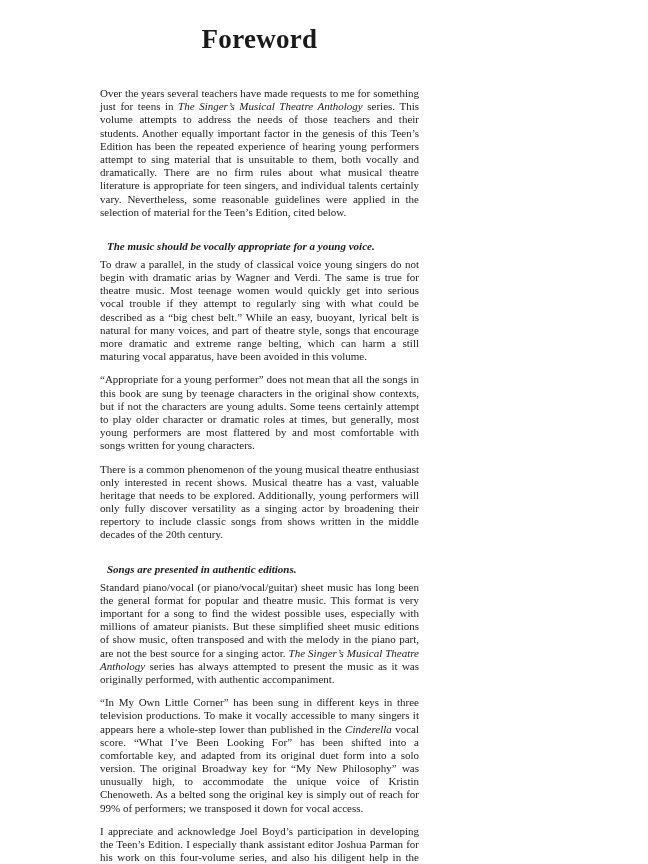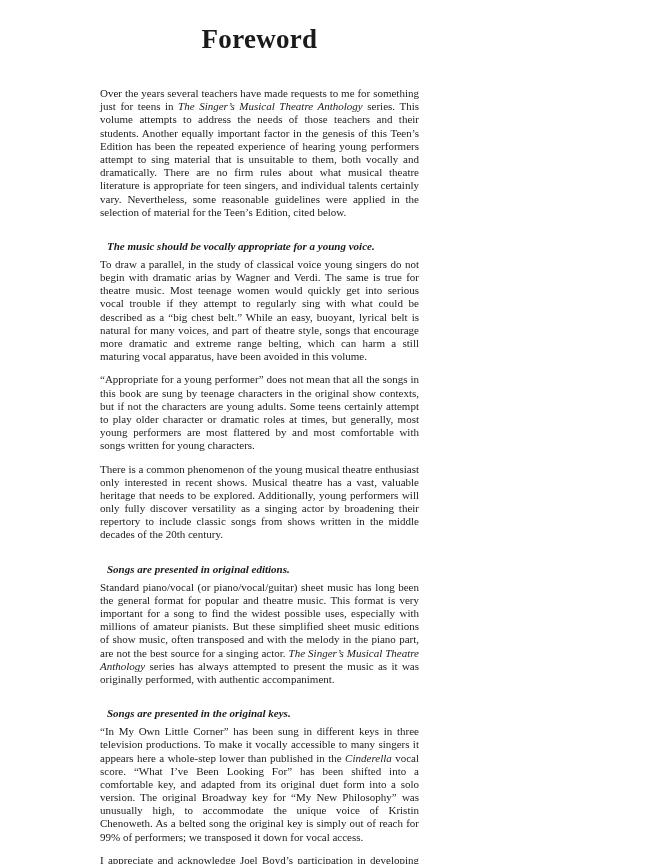--- a/index.html
+++ b/index.html
@@ -62,26 +62,25 @@
 
   <section>
     <p class="body-para"><span>“Appropriate for a young performer” does not mean that all the songs in this book are sung by teenage characters in the original show contexts, but if not the characters are young adults. Some teens certainly attempt to play older character or dramatic roles at times, but generally, most young performers are most flattered by and most comfortable with songs written for young characters.</span></p>
   </section>
 
   <section>
     <p class="body-para"><span>There is a common phenomenon of the young musical theatre enthusiast only interested in recent shows. Musical theatre has a vast, valuable heritage that needs to be explored. Additionally, young performers will only fully discover versatility as a singing actor by broadening their repertory to include classic songs from shows written in the middle decades of the 20th century.</span></p>
   </section>
 
   <section>
-    <h2 class="section-heading">Songs are presented in original editions.</h2>
+    <h2 class="section-heading">Songs are presented in authentic editions.</h2>
     <p class="body-para"><span>Standard piano/vocal (or piano/vocal/guitar) sheet music has long been the general format for popular and theatre music. This format is very important for a song to find the widest possible uses, especially with millions of amateur pianists. But these simplified sheet music editions of show music, often transposed and with the melody in the piano part, are not the best source for a singing actor. </span><i>The Singer’s Musical Theatre Anthology</i><span> series has always attempted to present the music as it was originally performed, with authentic accompaniment.</span></p>
   </section>
 
   <section>
-    <h2 class="section-heading">Songs are presented in the original keys.</h2>
     <p class="body-para"><span>“In My Own Little Corner” has been sung in different keys in three television productions. To make it vocally accessible to many singers it appears here a whole-step lower than published in the </span><i>Cinderella</i><span> vocal score. “What I’ve Been Looking For” has been shifted into a comfortable key, and adapted from its original duet form into a solo version. The original Broadway key for “My New Philosophy” was unusually high, to accommodate the unique voice of Kristin Chenoweth. As a belted song the original key is simply out of reach for 99% of performers; we transposed it down for vocal access.</span></p>
   </section>
 
   <div class="closing-block">
     <p class="body-para"><span>I appreciate and acknowledge Joel Boyd’s participation in developing the Teen’s Edition. I especially thank assistant editor Joshua Parman for his work on this four-volume series, and also his diligent help in the recording studio in creating the companion audio accompaniments.</span></p>
   </div>
 
 </div>
 
 </body></html>

